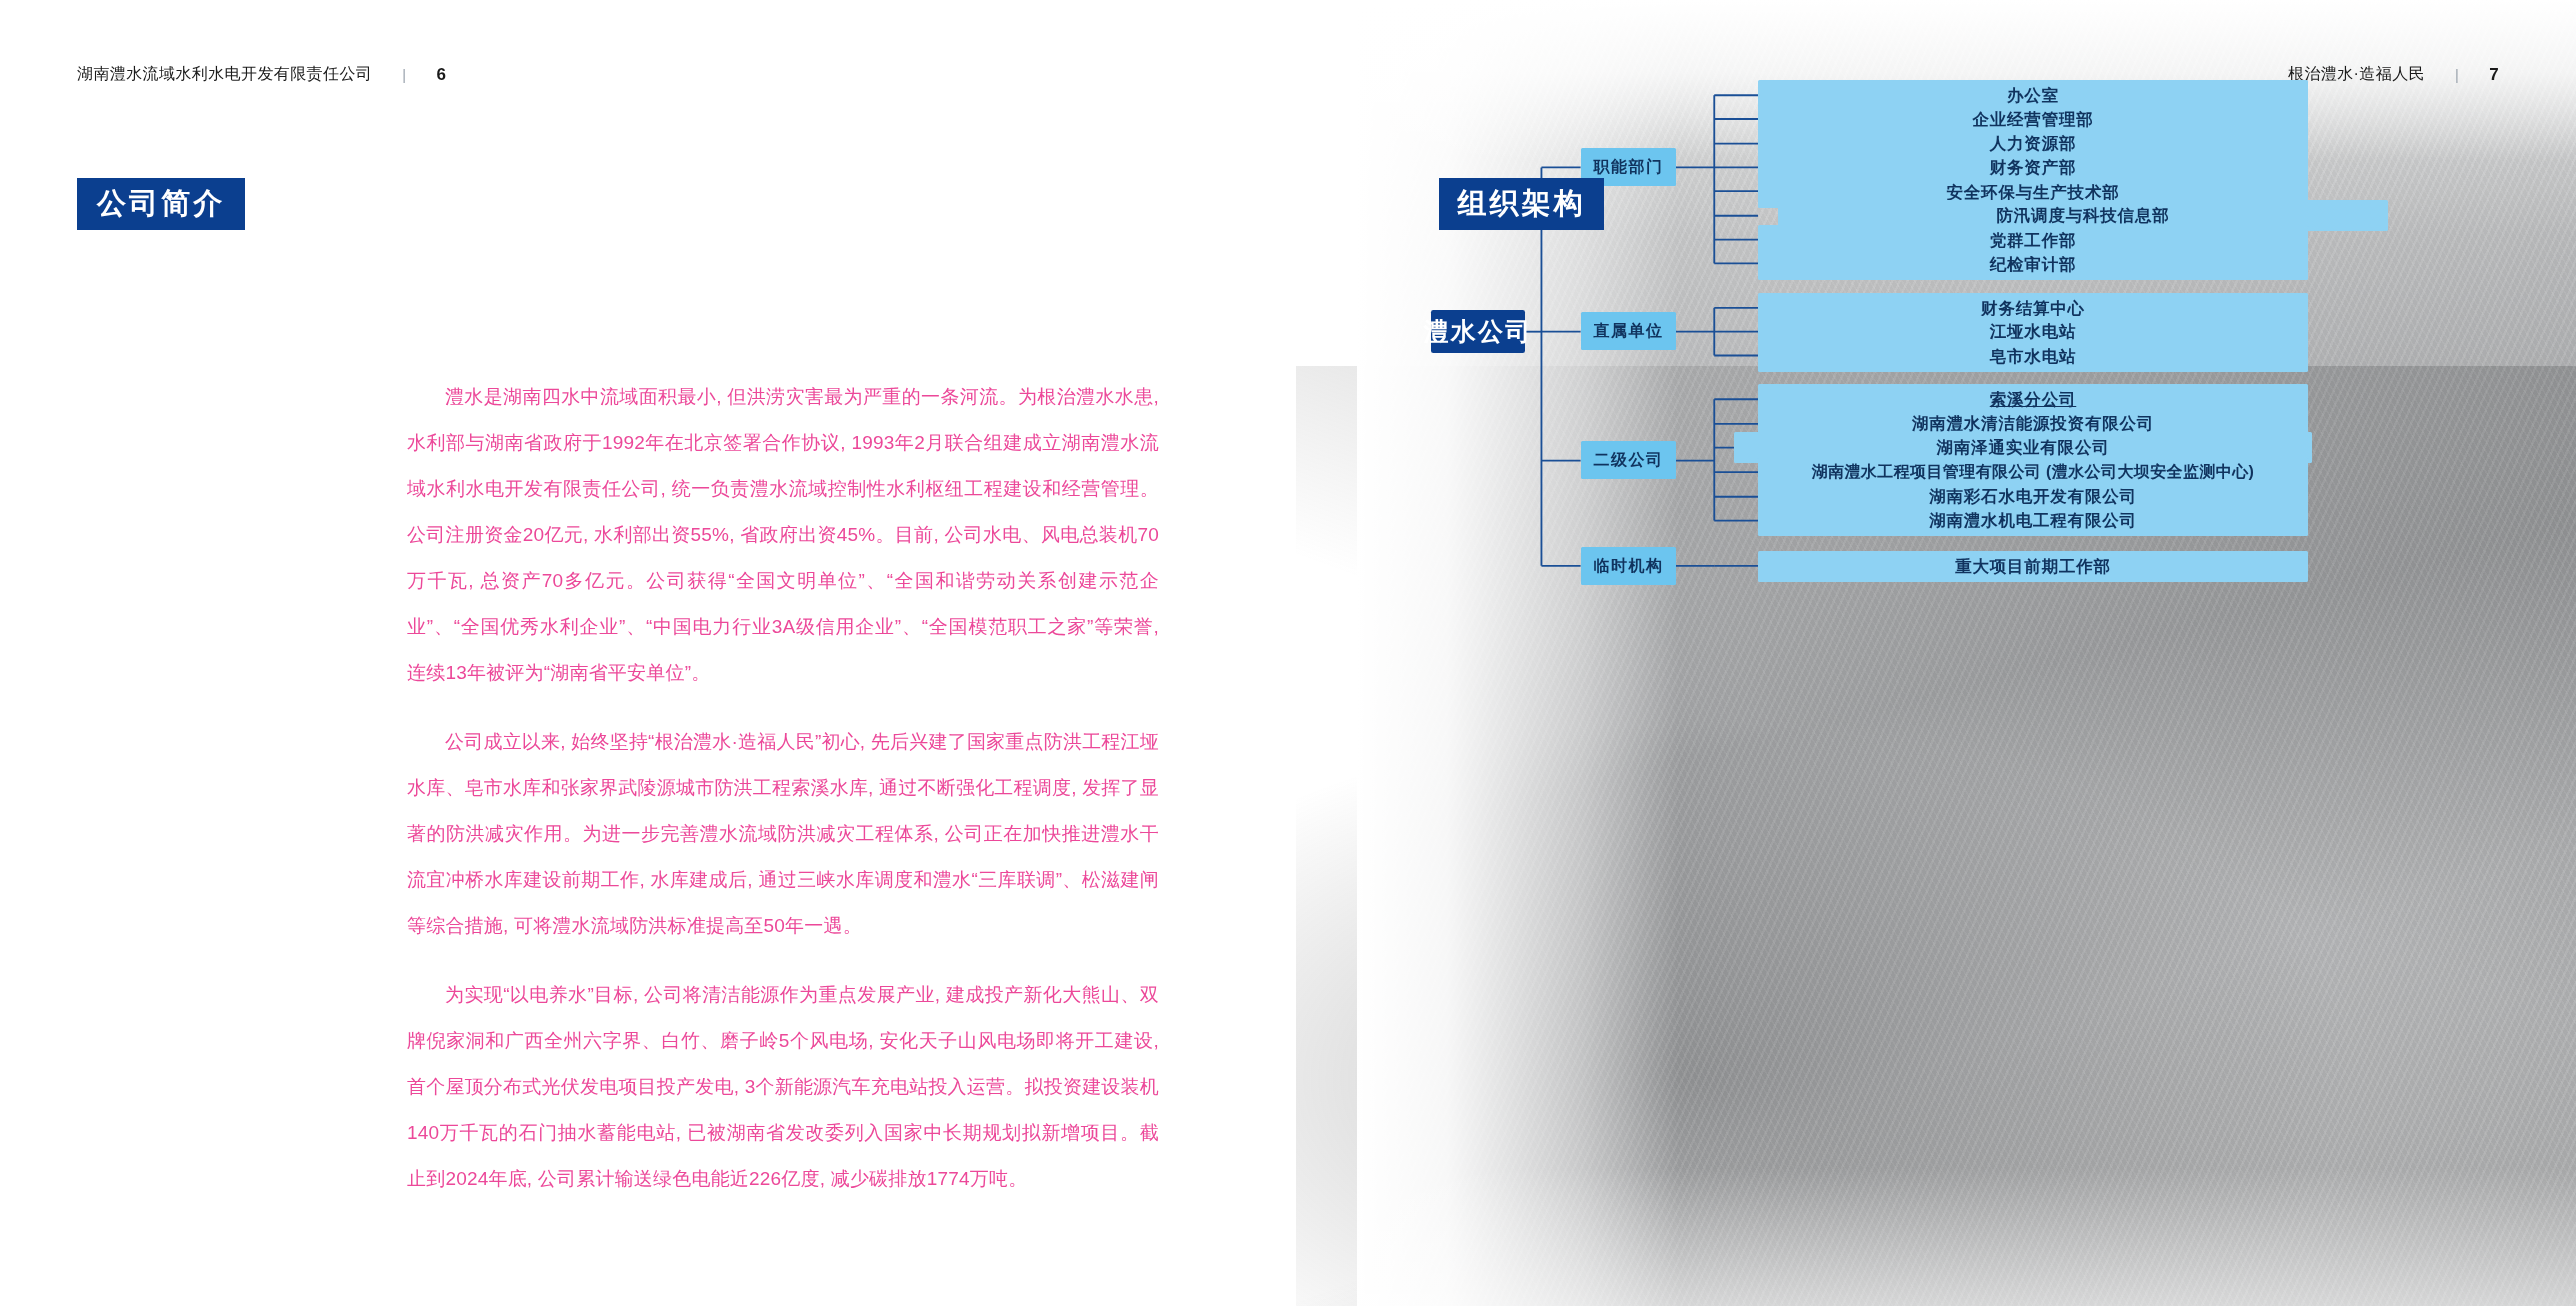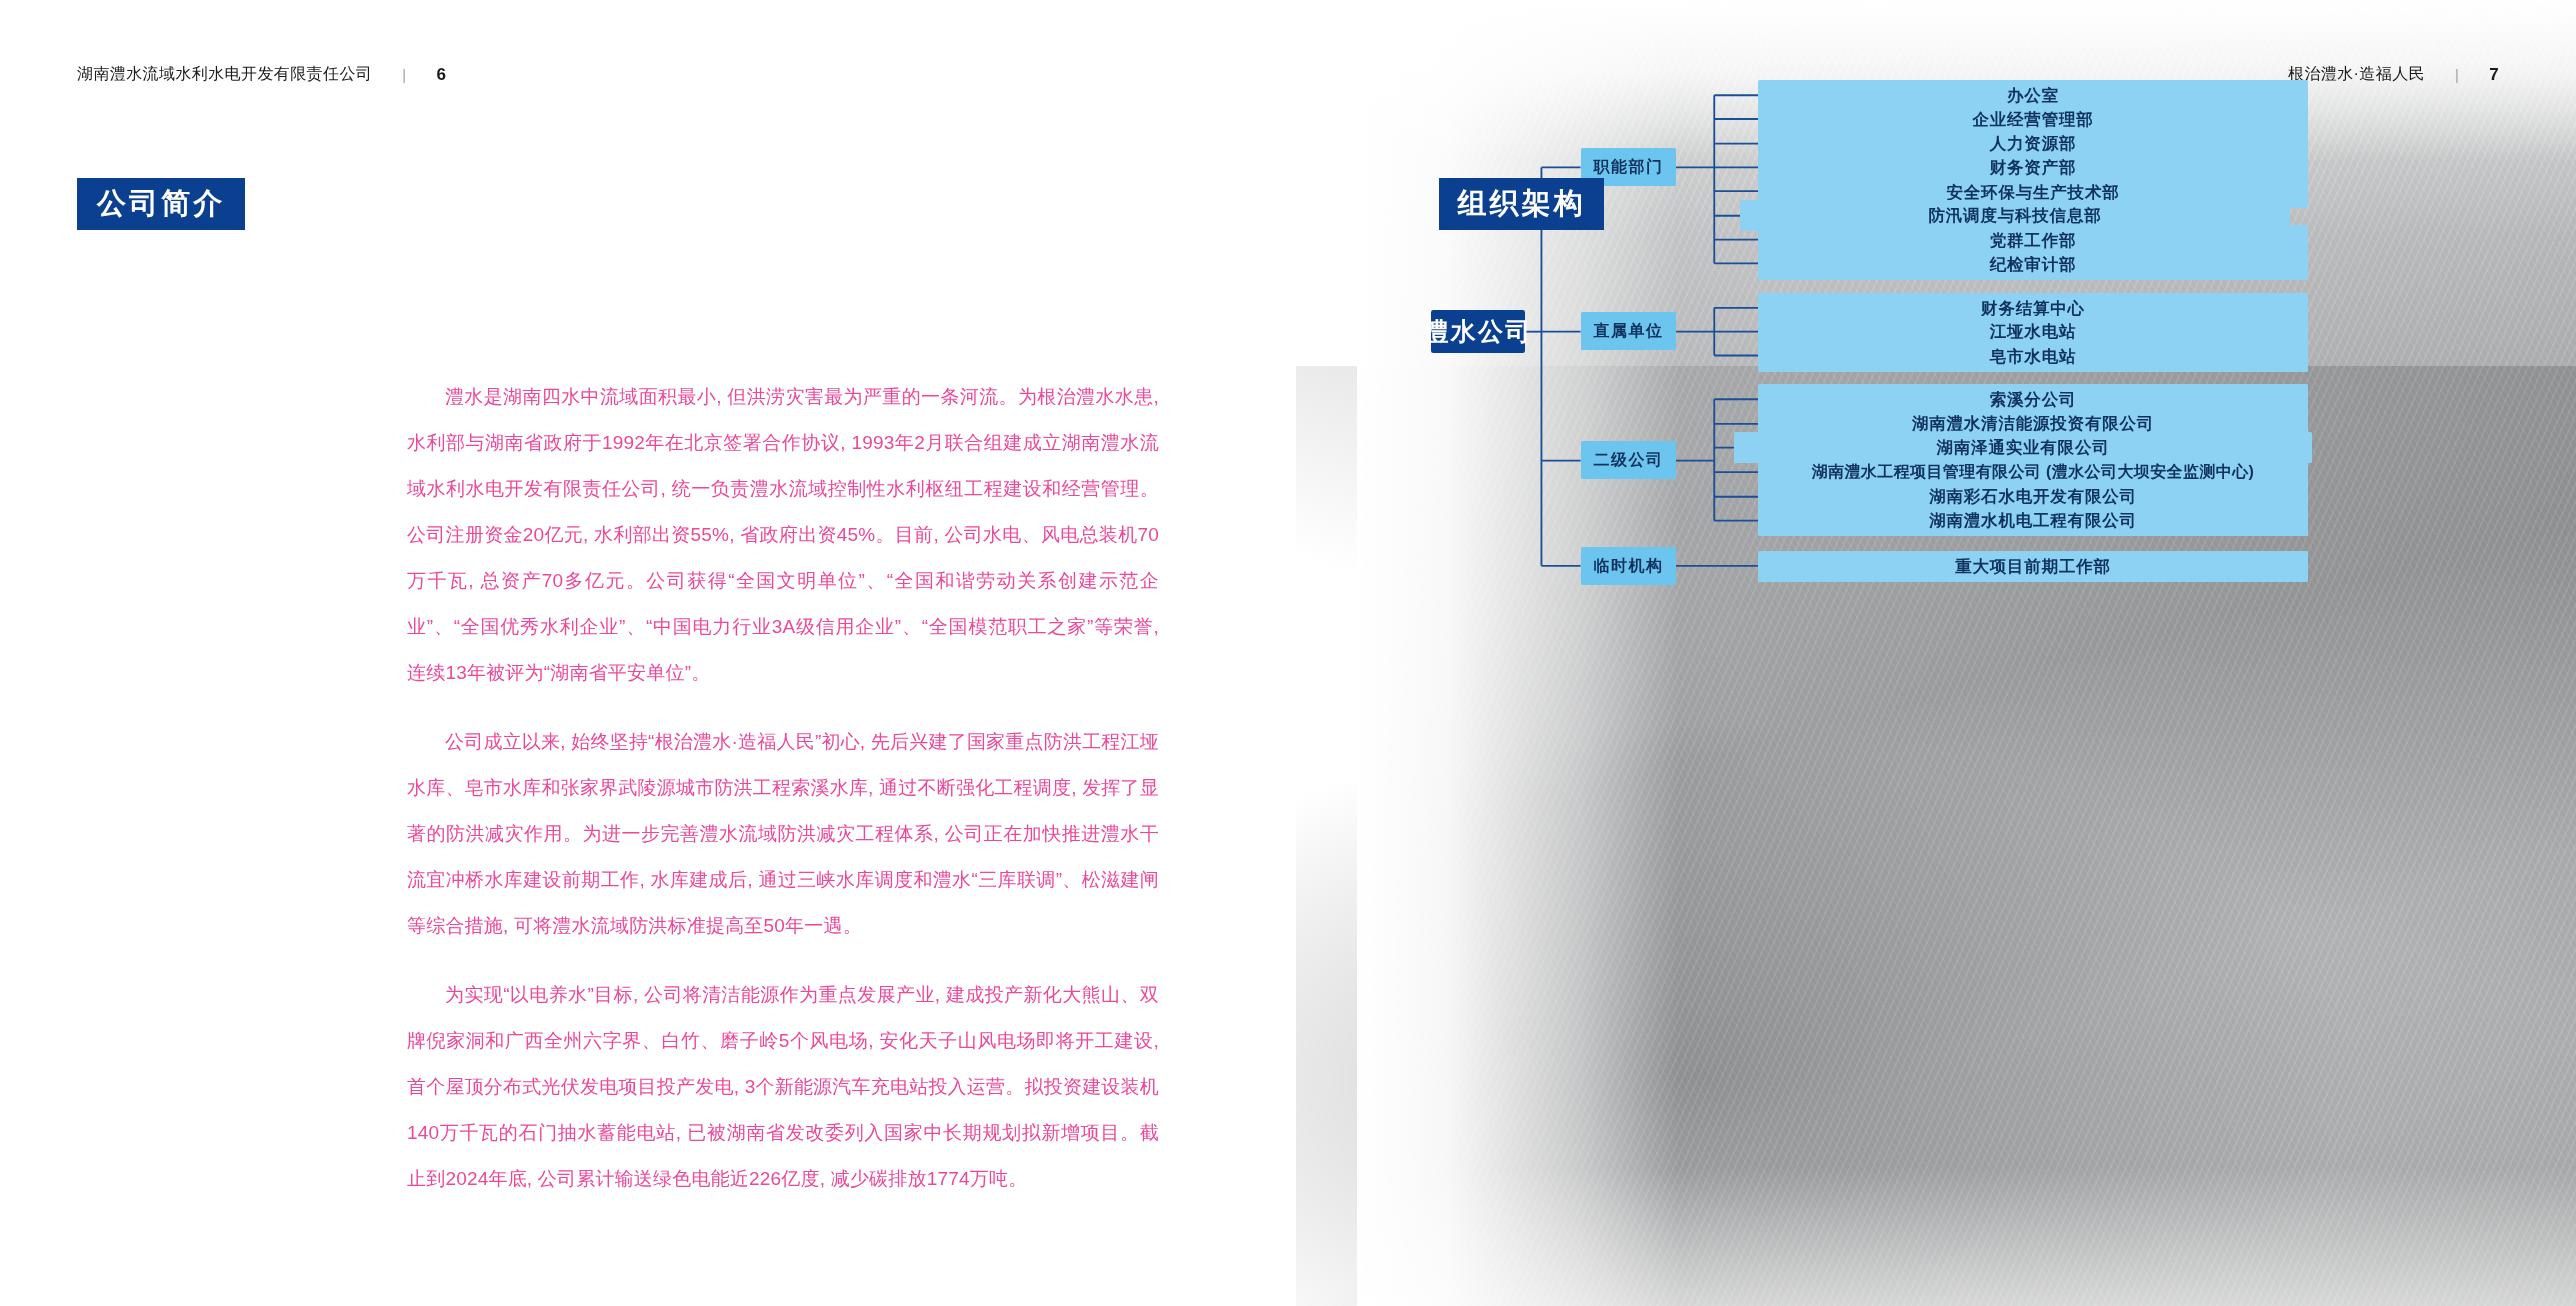--- a/index.html
+++ b/index.html
@@ -319,29 +319,29 @@
   <div class="node node-group" style="left:293px; top:148px; width:95px; height:38px;">职能部门</div>
   <div class="node node-group" style="left:293px; top:312px; width:95px; height:38px;">直属单位</div>
   <div class="node node-group" style="left:293px; top:441px; width:95px; height:38px;">二级公司</div>
   <div class="node node-group" style="left:293px; top:547px; width:95px; height:38px;">临时机构</div>
 
   <div class="node node-leaf" style="left:470px; top:80px; width:550px; height:31px;">办公室</div>
   <div class="node node-leaf" style="left:470px; top:104px; width:550px; height:31px;">企业经营管理部</div>
   <div class="node node-leaf" style="left:470px; top:128px; width:550px; height:31px;">人力资源部</div>
   <div class="node node-leaf" style="left:470px; top:152px; width:550px; height:31px;">财务资产部</div>
   <div class="node node-leaf" style="left:470px; top:177px; width:550px; height:31px;">安全环保与生产技术部</div>
-  <div class="node node-leaf" style="left:452px; top:200px; width:550px; height:31px;">防汛调度与科技信息部</div>
+  <div class="node node-leaf" style="left:490px; top:200px; width:610px; height:31px;">防汛调度与科技信息部</div>
   <div class="node node-leaf" style="left:470px; top:249px; width:550px; height:31px;">纪检审计部</div>
   <div class="node node-leaf" style="left:470px; top:225px; width:550px; height:31px;">党群工作部</div>
 
   <div class="node node-leaf" style="left:470px; top:293px; width:550px; height:31px;">财务结算中心</div>
   <div class="node node-leaf" style="left:470px; top:316px; width:550px; height:31px;">江垭水电站</div>
   <div class="node node-leaf" style="left:470px; top:341px; width:550px; height:31px;">皂市水电站</div>
 
-  <div class="node node-leaf" style="left:470px; top:384px; width:550px; height:31px;">索溪分公司</div>
+  <div class="node node-leaf" style="left:470px; top:384px; width:550px; height:31px;text-decoration:underline;">索溪分公司</div>
   <div class="node node-leaf" style="left:470px; top:408px; width:550px; height:31px;">湖南澧水清洁能源投资有限公司</div>
   <div class="node node-leaf" style="left:446px; top:432px; width:578px; height:31px;">湖南泽通实业有限公司</div>
   <div class="node node-leaf wide-text" style="left:470px; top:457px; width:550px; height:31px;">湖南澧水工程项目管理有限公司 (澧水公司大坝安全监测中心)</div>
   <div class="node node-leaf" style="left:470px; top:481px; width:550px; height:31px;">湖南彩石水电开发有限公司</div>
   <div class="node node-leaf" style="left:470px; top:505px; width:550px; height:31px;">湖南澧水机电工程有限公司</div>
 
   <div class="node node-leaf" style="left:470px; top:551px; width:550px; height:31px;">重大项目前期工作部</div>
 
 </div>
 

